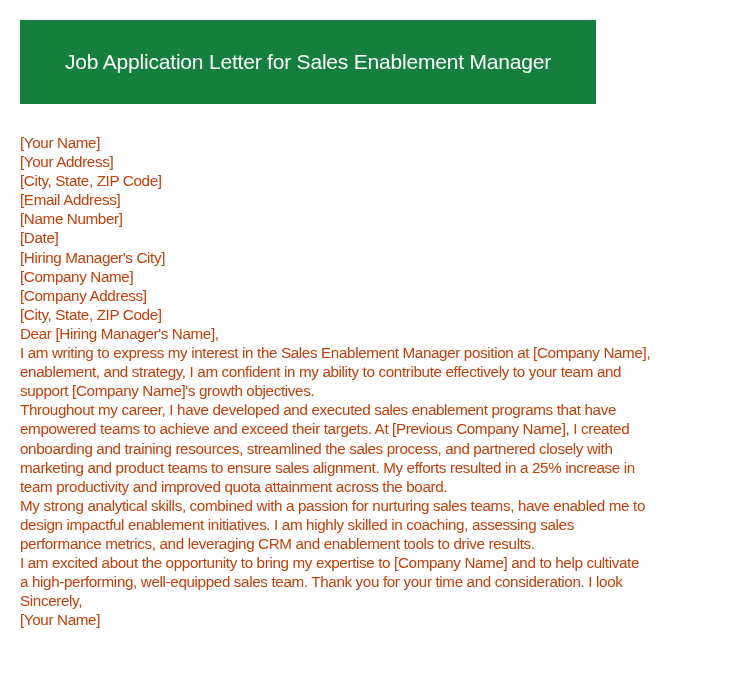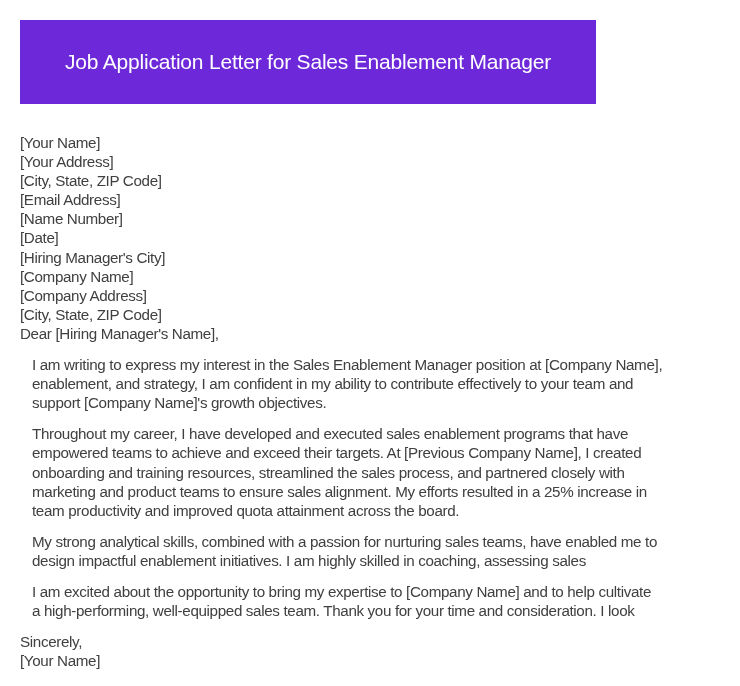--- a/index.html
+++ b/index.html
@@ -13,48 +13,48 @@
       position: relative;
       overflow: hidden;
       font-family: "Liberation Sans", "DejaVu Sans", sans-serif;
     }
     .header {
       position: absolute;
       left: 20px;
       top: 20px;
       width: 576px;
       height: 84px;
-      background: #6d28d9;
+      background: #15803d;
       display: flex;
       align-items: center;
       justify-content: center;
     }
     .header-title {
       color: #ffffff;
       font-size: 21px;
       letter-spacing: -0.2px;
       margin: 0;
       font-weight: normal;
     }
     .letter {
       position: absolute;
       left: 20px;
       top: 133px;
       width: 700px;
-      color: #404040;
+      color: #c2410c;
       font-size: 15.2px;
       line-height: 19.1px;
       letter-spacing: -0.35px;
     }
     .letter .line {
       display: block;
       white-space: nowrap;
     }
     .letter p {
-      margin: 12px;
+      margin: 0;
     }
   </style>
 </head>
 <body>
 
 <div class="header">
   <h1 class="header-title">Job Application Letter for Sales Enablement Manager</h1>
 </div>
 
 <div class="letter">
@@ -82,20 +82,21 @@
   <p>
     <span class="line">Throughout my career, I have developed and executed sales enablement programs that have</span>
     <span class="line">empowered teams to achieve and exceed their targets. At [Previous Company Name], I created</span>
     <span class="line">onboarding and training resources, streamlined the sales process, and partnered closely with</span>
     <span class="line">marketing and product teams to ensure sales alignment. My efforts resulted in a 25% increase in</span>
     <span class="line">team productivity and improved quota attainment across the board.</span>
   </p>
   <p>
     <span class="line">My strong analytical skills, combined with a passion for nurturing sales teams, have enabled me to</span>
     <span class="line">design impactful enablement initiatives. I am highly skilled in coaching, assessing sales</span>
+    <span class="line">performance metrics, and leveraging CRM and enablement tools to drive results.</span>
   </p>
   <p>
     <span class="line">I am excited about the opportunity to bring my expertise to [Company Name] and to help cultivate</span>
     <span class="line">a high-performing, well-equipped sales team. Thank you for your time and consideration. I look</span>
   </p>
 
   <span class="line">Sincerely,</span>
   <span class="line">[Your Name]</span>
 </div>
 

